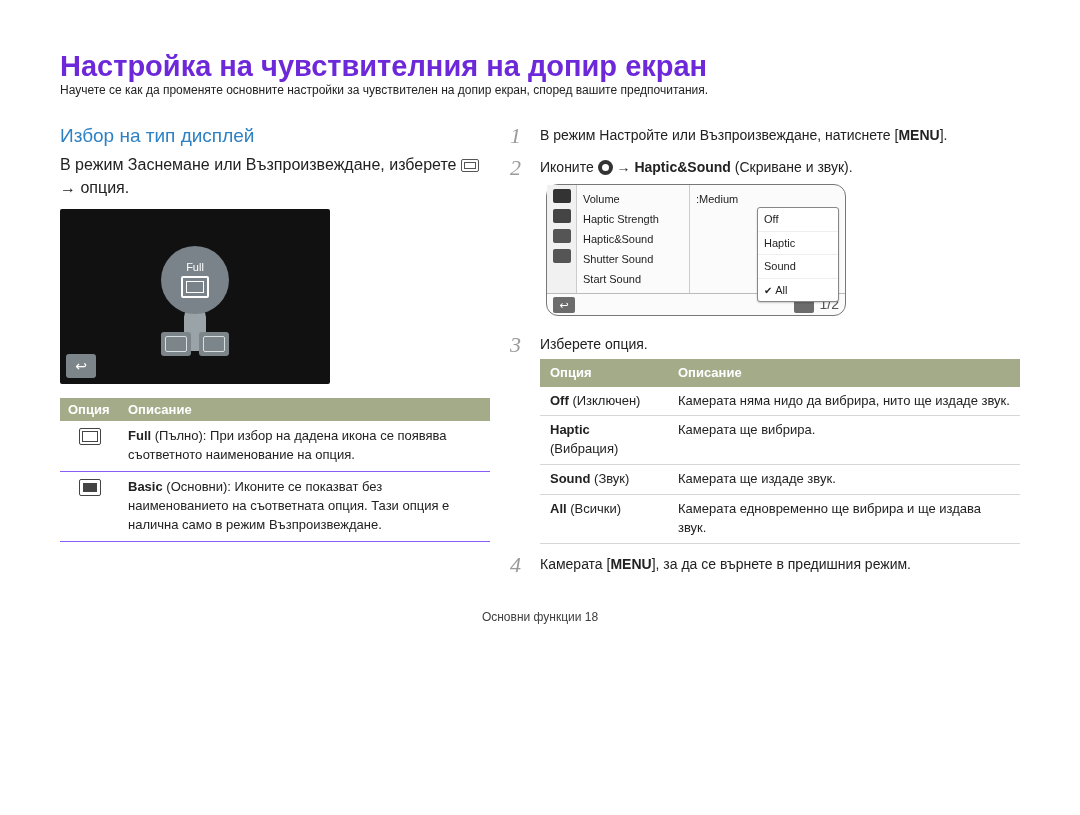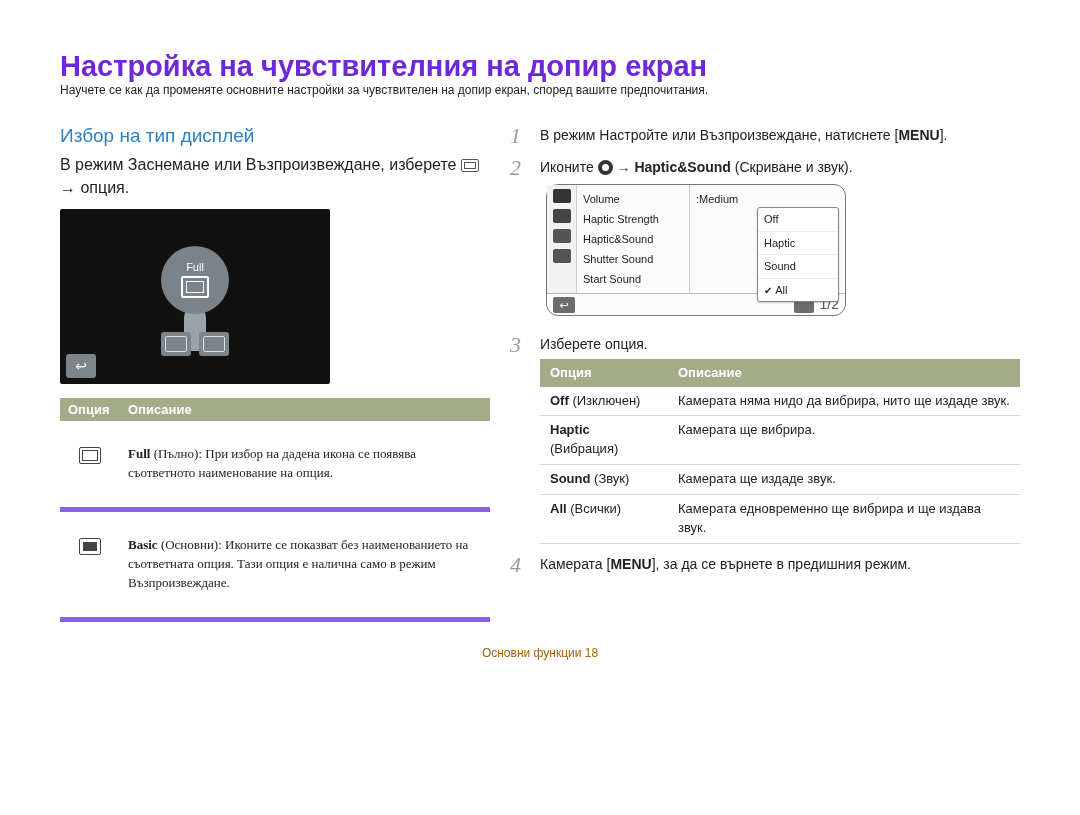--- a/index.html
+++ b/index.html
@@ -22,21 +22,21 @@
   .silhouette { position:absolute; left:50%; top:48%; transform:translateX(-50%); width:30px; height:70px; }
   .silhouette::before{content:"";position:absolute;top:0;left:50%;transform:translateX(-50%);width:14px;height:14px;border-radius:50%;background:#9aa3a8;}
   .silhouette::after{content:"";position:absolute;top:14px;left:50%;transform:translateX(-50%);width:22px;height:44px;border-radius:10px 10px 4px 4px;background:#9aa3a8;}
   .two-thumbs { position:absolute; bottom:28px; left:50%; transform:translateX(-50%); display:flex; gap:8px; }
   .thumb { width:30px; height:24px; background:#7c8589; border-radius:3px; position:relative; }
   .thumb::after{content:"";position:absolute;inset:4px;border:1.5px solid #d9dee0;border-radius:2px;}
   .back-btn { position:absolute; bottom:6px; left:6px; width:30px; height:24px; background:#7c8589; border-radius:3px; display:flex; align-items:center; justify-content:center; color:#fff; font-size:14px; }
   table.opts { width: 100%; border-collapse: collapse; font-size: 13px; }
   table.opts th { background:#a4ab89; color:#fff; font-weight:bold; text-align:left; padding:4px 8px; }
   table.opts th.o1 { width: 60px; }
-  table.opts td { padding:24px 8px; border-bottom:5px solid #8b5cf6; vertical-align: top; line-height:1.45;font-family:Liberation Serif, serif; }
+  table.opts td { padding:6px 8px; border-bottom:1px solid #8b5cf6; vertical-align: top; line-height:1.45; }
   table.opts td.icon-cell { text-align:center; }
   .sq-icon { display:inline-block; width:22px; height:17px; border:1.5px solid #444; border-radius:2px; position:relative; vertical-align:middle; }
   .sq-icon.full::after{content:"";position:absolute;inset:2px;border:1px solid #444;}
   .sq-icon.basic::after{content:"";position:absolute;inset:3px;background:#444;}
   .sq-icon.hide::after{content:"";position:absolute;inset:4px;border:1px dashed #444;}
   ol.steps { list-style:none; counter-reset: step; }
   ol.steps > li { display:flex; gap:10px; margin-bottom:10px; }
   ol.steps .step-num { font-style: italic; font-size:22px; color:#9a9a9a; font-family: Georgia, serif; width:20px; flex-shrink:0; line-height:1; }
   ol.steps .step-body { flex:1; font-size:14px; line-height:1.5; }
   .menu-ui { width: 300px; border:1px solid #777; border-radius:12px; background:#fbfbfb; margin:6px 0 8px 6px; font-size:11px; position:relative; }
@@ -54,21 +54,21 @@
   .menu-ui .popup div:last-child{border-bottom:none;}
   .menu-ui .popup .check::before{content:"✔ "; font-size:10px;}
   .menu-ui .footer { border-top:1px solid #bbb; display:flex; align-items:center; height:22px; padding:0 6px; gap:6px; }
   .menu-ui .footer .bk{display:inline-block;width:22px;height:16px;background:#6c6c6c;border-radius:2px;color:#fff;text-align:center;font-size:11px;line-height:16px;}
   .menu-ui .footer .up{margin-left:auto;display:inline-block;width:20px;height:16px;background:#6c6c6c;border-radius:2px;color:#fff;text-align:center;line-height:16px;font-size:10px;}
   .menu-ui .footer .pg{font-size:14px;color:#555;}
   table.opts2 { width:100%; border-collapse:collapse; font-size:13px; margin-top:4px; }
   table.opts2 th { background:#a4ab89; color:#fff; text-align:left; padding:4px 10px; font-weight:bold; }
   table.opts2 th.c1 { width: 128px; }
   table.opts2 td { padding:5px 10px; border-bottom:1px solid #d6d6d6; vertical-align:top; line-height:1.45; }
-  .footer-page { text-align:center; font-size:12px; color:#a16207; margin-top:24px; }
+  .footer-page { text-align:center; font-size:12px; color:#404040; margin-top:24px; }
   .gear-inline{display:inline-block;width:15px;height:15px;border-radius:50%;background:#333;vertical-align:-3px;position:relative;}
   .gear-inline::after{content:"";position:absolute;inset:4px;border-radius:50%;background:#fff;}
   b { font-weight:bold; }
 </style>
 </head>
 <body>
 
 <div class="page">
   <h1 class="page-title">Настройка на чувствителния на допир екран</h1>
   <div class="page-sub">Научете се как да променяте основните настройки за чувствителен на допир екран, според вашите предпочитания.</div>

